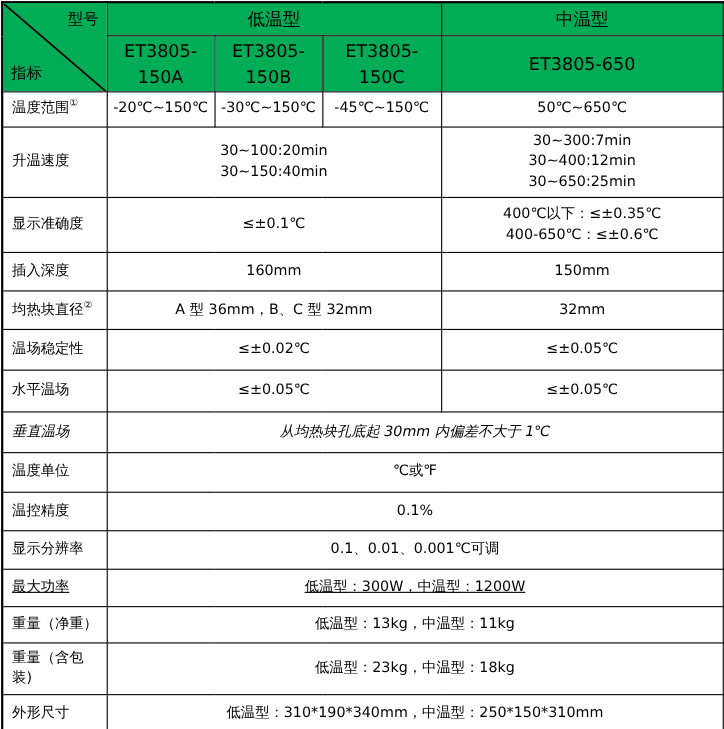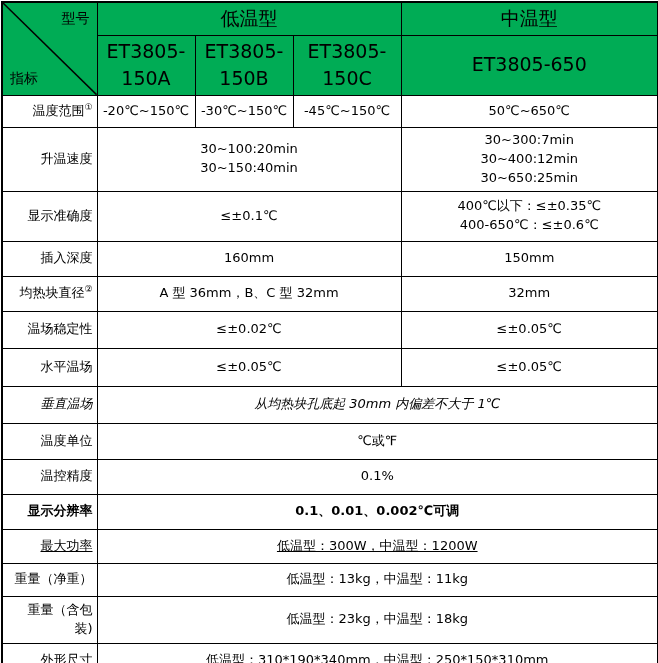--- a/index.html
+++ b/index.html
@@ -4,34 +4,34 @@
 <style>
   html,body{margin:0;padding:0;background:#ffffff;}
   body{font-family:"DejaVu Sans","Liberation Sans",sans-serif;color:#000;}
   .wrap{width:658px;}
   table{border-collapse:collapse;table-layout:fixed;width:656px;margin:1px;
         border:2px solid #000;}
   td{border:1px solid #000;font-size:13px;line-height:1.45;padding:2px 4px;
      text-align:center;vertical-align:middle;white-space:pre-line;
      overflow:hidden;}
   td.green{background:#00AC55;}
-  td.label{text-align:right;padding-left:8px;white-space:normal;}
+  td.label{text-align:left;padding-left:8px;white-space:normal;}
   sup{font-size:9px;line-height:0;}
   
   td.corner{position:relative;padding:0;}
   .diag{position:absolute;left:0;top:0;width:100%;height:100%;display:block;}
   .corner-top{position:absolute;top:5px;right:7px;font-size:14px;}
   .corner-bottom{position:absolute;bottom:6px;left:7px;font-size:14px;}
-  .hdr{font-size:19px;}
+  .hdr{font-size:16px;}
   
   tr.h1 td{height:25px;} tr.h2 td{height:30px;}
   tr.r0 td{height:27px;} tr.r1 td{height:59px;} tr.r2 td{height:45px;}
   tr.r3 td{height:30px;} tr.r4 td{height:30px;} tr.r5 td{height:32px;}
   tr.r6 td{height:33px;margin-left:40px;} tr.r7 td{height:32px;font-style:italic;} tr.r8 td{height:31px;}
-  tr.r9 td{height:30px;} tr.r10 td{height:30px;font-weight:bold;} tr.r11 td{height:29px;text-decoration:underline;}
+  tr.r9 td{height:30px;} tr.r10 td{height:30px;} tr.r11 td{height:29px;text-decoration:underline;}
   tr.r12 td{height:28px;margin-left:46px;} tr.r13 td{height:42px;} tr.r14 td{height:30px;}
   tr.r15 td{height:30px;}
 </style>
 </head>
 <body>
 
 <div class="wrap">
 <table>
   <colgroup>
     <col style="width:95px">
@@ -116,21 +116,21 @@
   <tr class="r8">
     <td class="label">温度单位</td>
     <td colspan="4">℃或℉</td>
   </tr>
   <tr class="r9">
     <td class="label">温控精度</td>
     <td colspan="4">0.1%</td>
   </tr>
   <tr class="r10">
     <td class="label">显示分辨率</td>
-    <td colspan="4">0.1、0.01、0.002℃可调</td>
+    <td colspan="4">0.1、0.01、0.001℃可调</td>
   </tr>
   <tr class="r11">
     <td class="label">最大功率</td>
     <td colspan="4">低温型：300W，中温型：1200W</td>
   </tr>
   <tr class="r12">
     <td class="label">重量（净重）</td>
     <td colspan="4">低温型：13kg，中温型：11kg</td>
   </tr>
   <tr class="r13">

